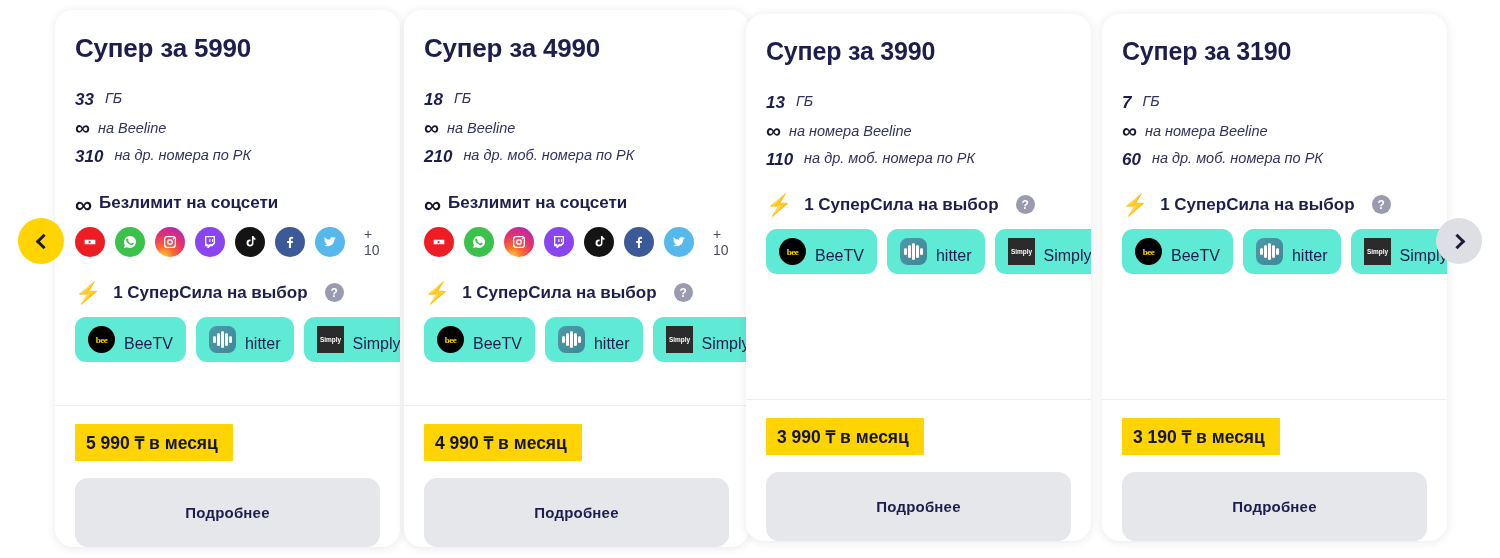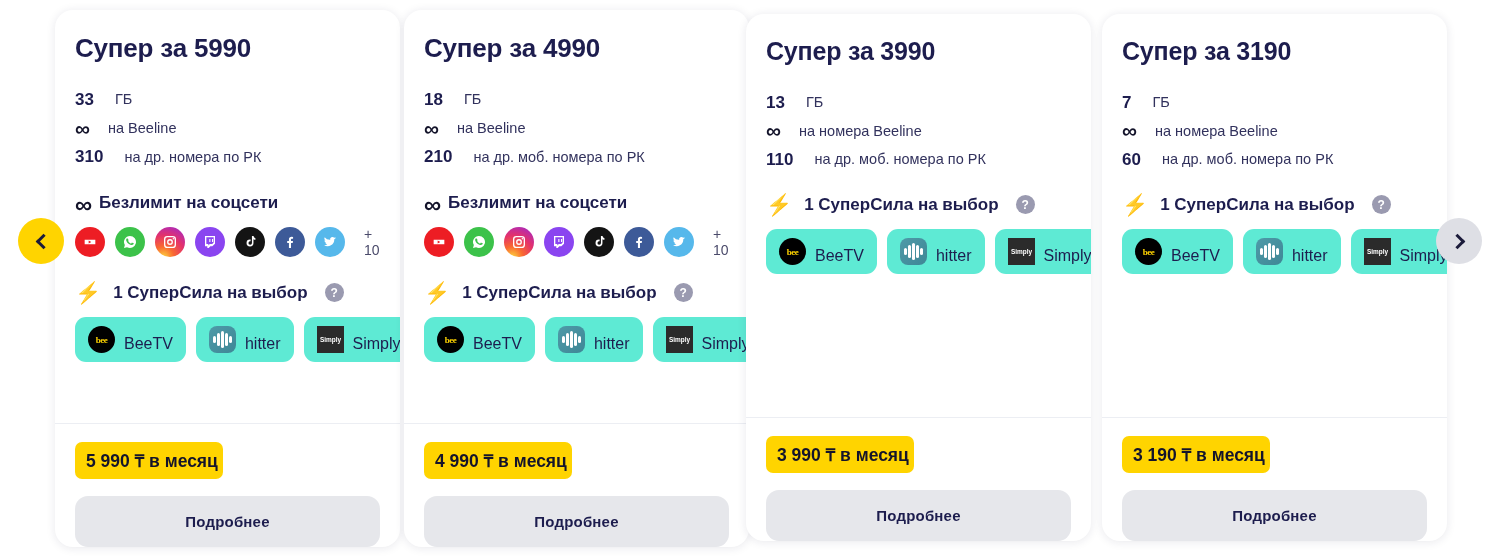--- a/index.html
+++ b/index.html
@@ -40,22 +40,22 @@
   .card-foot { border-top: 1px solid #eceef3; padding: 18px 20px 0 20px; }
 
   .title {
     font-size: 26px; font-weight: 700; color: #1d1d4e;
     letter-spacing: -.2px; line-height: 1.1;
   }
   .title.sm { font-size: 25px; }
 
   .limits { margin-top: 26px; }
   .limit-row {
-    display: flex; align-items: center; gap: 21px;
-    margin-bottom: 9px; line-height: 1.25;
+    display: flex; align-items: flex-start; gap: 11px;
+    margin-bottom: 9px; line-height: 1.25; font-style: italic;
   }
   .limit-val { font-size: 17px; font-weight: 700; color: #1d1d4e; }
   .limit-lbl { font-size: 14.5px; color: #32325d; }
   .inf {
     font-size: 21px; font-weight: 700; color: #14142b;
     letter-spacing: -3px; line-height: .8; position: relative; top: 1px;
   }
 
   
   .social-head {
@@ -103,28 +103,28 @@
   .logo-beetv span { color: #FFD400; font-size: 9px; font-weight: 700;
                      font-family: "Liberation Serif", serif; letter-spacing: -.5px; }
   .logo-hitter { border-radius: 8px; background: linear-gradient(135deg,#4E9AA8,#3F8796);
                  display: flex; align-items: center; justify-content: center; gap: 1.5px; }
   .logo-hitter i { display:block; width:2.5px; background:#fff; border-radius:2px; }
   .logo-simply { background: #2b2b2b; display:flex; align-items:center; justify-content:center; }
   .logo-simply span { color:#fff; font-size:7px; font-weight:700; transform: scaleX(.92); }
 
   
   .price-badge {
-    display: inline-block; background: #FFD400; border-radius: 7px;
-    padding: 6px 5px 7px 11px;
+    display: inline-block; background: #FFD400; border-radius: 1px;
+    padding: 6px 15px 7px 11px;
     font-size: 17.5px; font-weight: 700; color: #14142b; white-space: nowrap;
   }
   .cta {
     display: block; width: 100%; margin-top: 17px;
     background: #E6E7EB; border: none; border-radius: 13px;
-    padding: 17px 0; cursor: pointer;
+    padding: 26px 0; cursor: pointer;
     font-family: "Liberation Sans", sans-serif;
     font-size: 15px; font-weight: 700; color: #1d1d4e; letter-spacing: .2px;
   }
 </style>
 </head>
 <body>
 
 <div id="stage">
 
   <button class="nav-arrow nav-prev">

